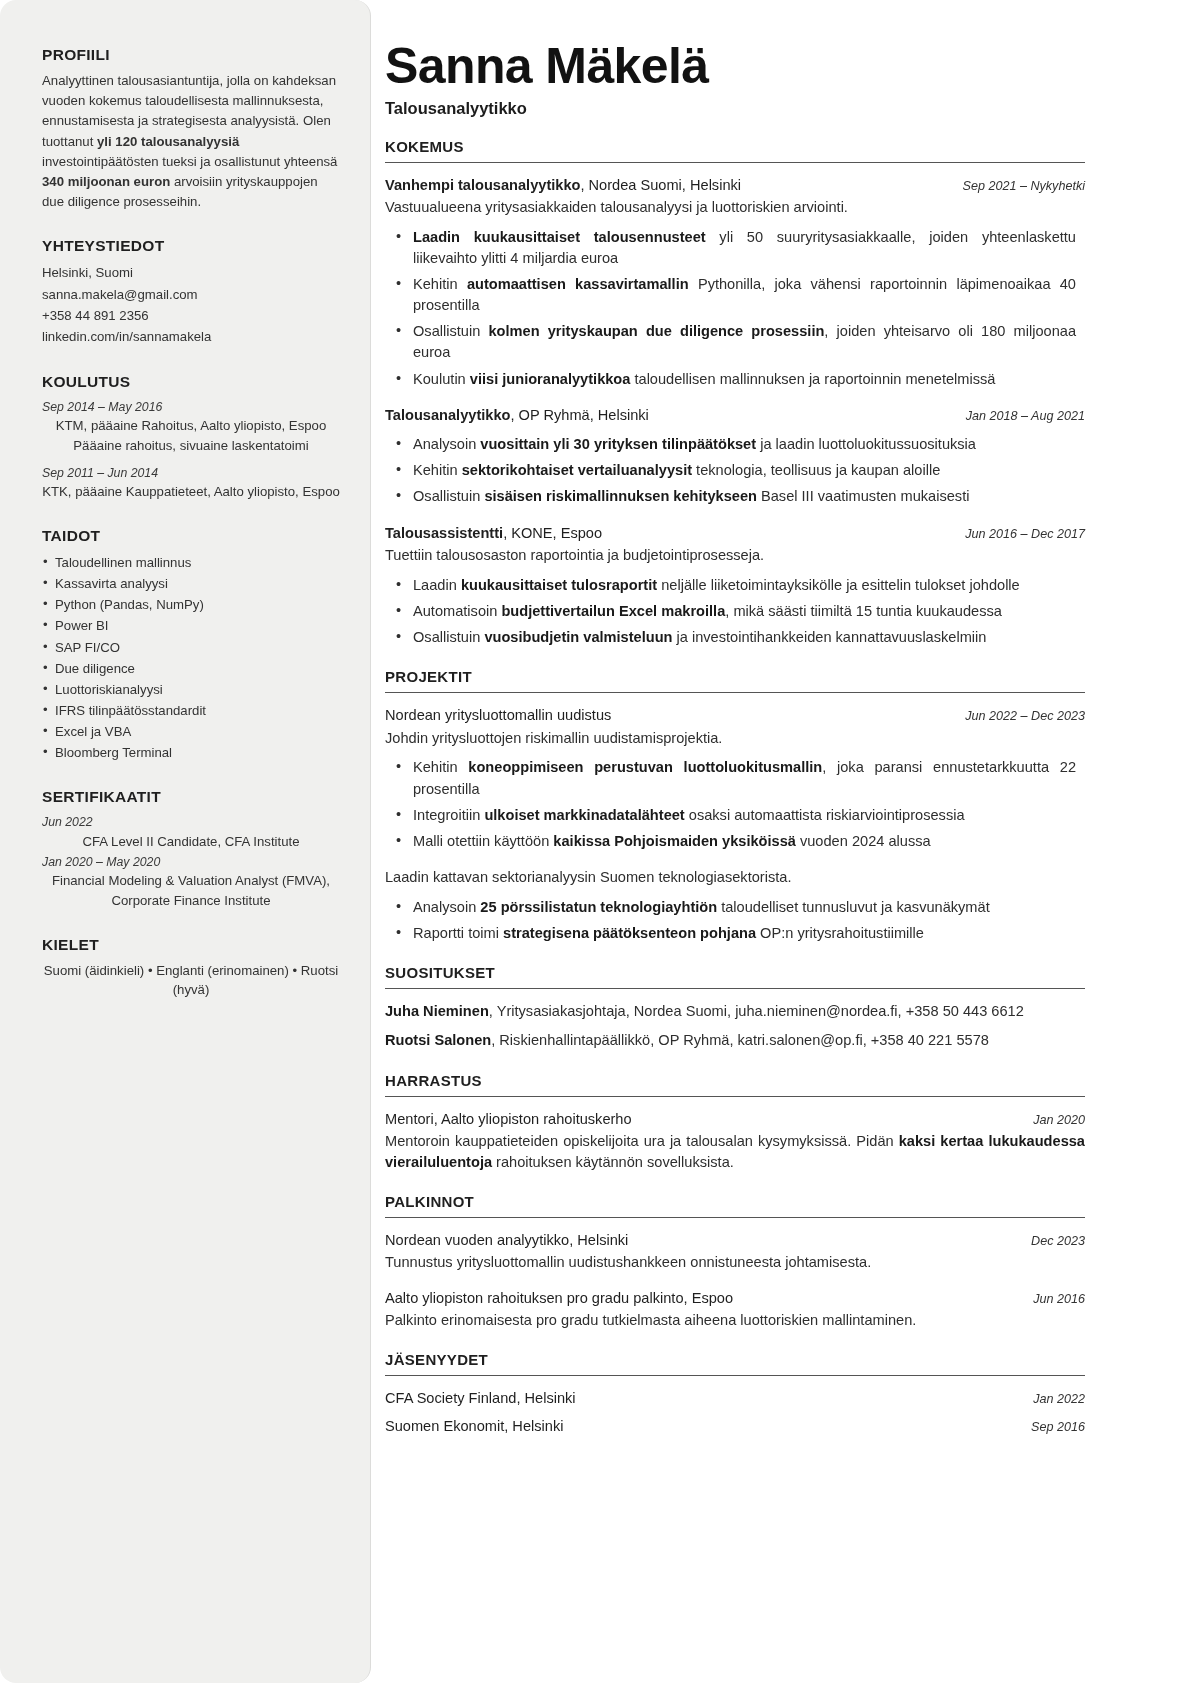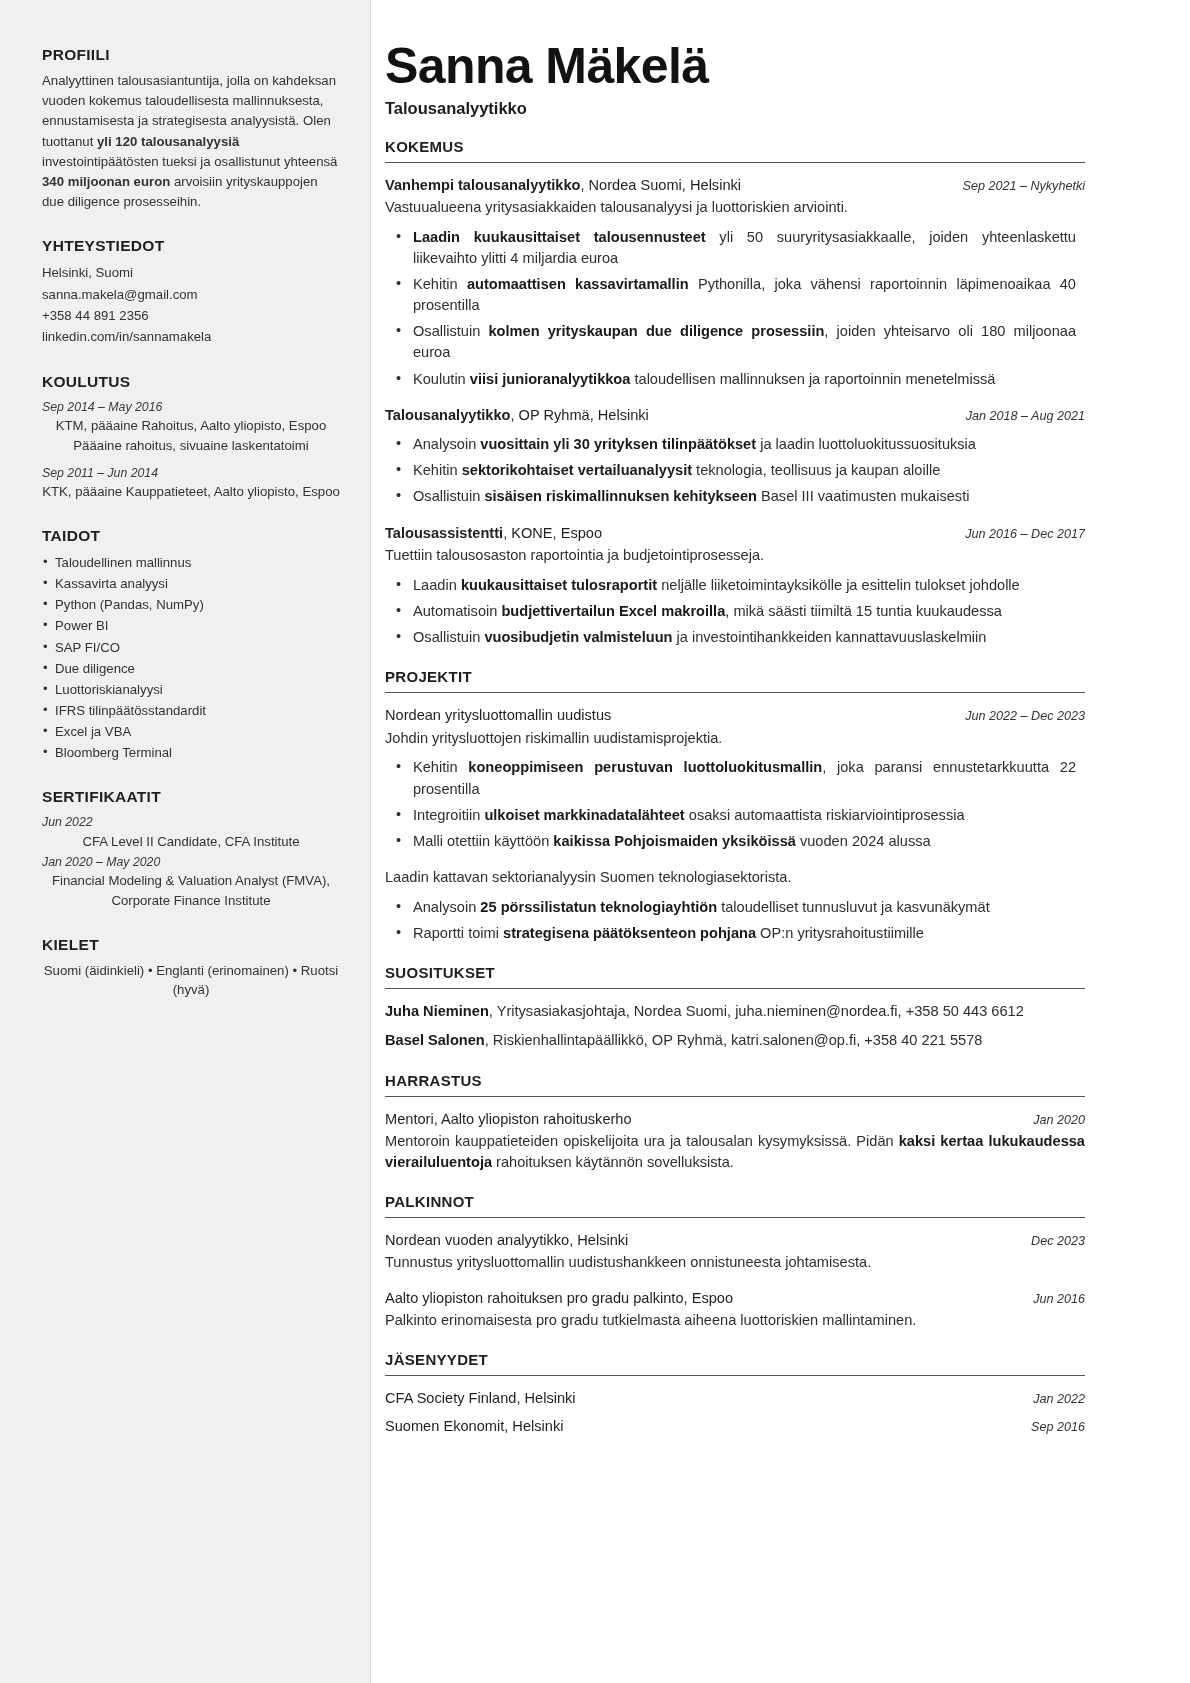--- a/index.html
+++ b/index.html
@@ -21,20 +21,21 @@
     box-sizing: border-box;
   }
 
   
   .sidebar {
     width: 371px;
     background: #f0f0ee;
     box-sizing: border-box;
     padding: 46px 30px 20px 42px;
     border-right: 1px solid #dcdcda;
+    border-radius: 16px;
   }
   .side-h {
     font-size: 15.5px;
     font-weight: bold;
     letter-spacing: 0.3px;
     color: #1f1f1f;
     margin: 0 0 7px 0;
   }
   .side-block { margin-bottom: 25px; }
   .side-p {
@@ -313,21 +314,21 @@
           <li><span>Analysoin </span><b>25 pörssilistatun teknologiayhtiön</b><span> taloudelliset tunnusluvut ja kasvunäkymät</span></li>
           <li><span>Raportti toimi </span><b>strategisena päätöksenteon pohjana</b><span> OP:n yritysrahoitustiimille</span></li>
         </ul>
       </div>
     </section>
 
     <section class="sec">
       <div class="sec-h">SUOSITUKSET</div>
       <div class="rule"></div>
       <div class="ref-line"><b>Juha Nieminen</b><span>, Yritysasiakasjohtaja, Nordea Suomi, juha.nieminen@nordea.fi, +358 50 443 6612</span></div>
-      <div class="ref-line"><b>Basel Salonen</b><span>, Riskienhallintapäällikkö, OP Ryhmä, katri.salonen@op.fi, +358 40 221 5578</span></div>
+      <div class="ref-line"><b>Ruotsi Salonen</b><span>, Riskienhallintapäällikkö, OP Ryhmä, katri.salonen@op.fi, +358 40 221 5578</span></div>
     </section>
 
     <section class="sec">
       <div class="sec-h">HARRASTUS</div>
       <div class="rule"></div>
       <div class="entry">
         <div class="entry-head">
           <div class="entry-title">Mentori, Aalto yliopiston rahoituskerho</div>
           <div class="entry-date">Jan 2020</div>
         </div>

